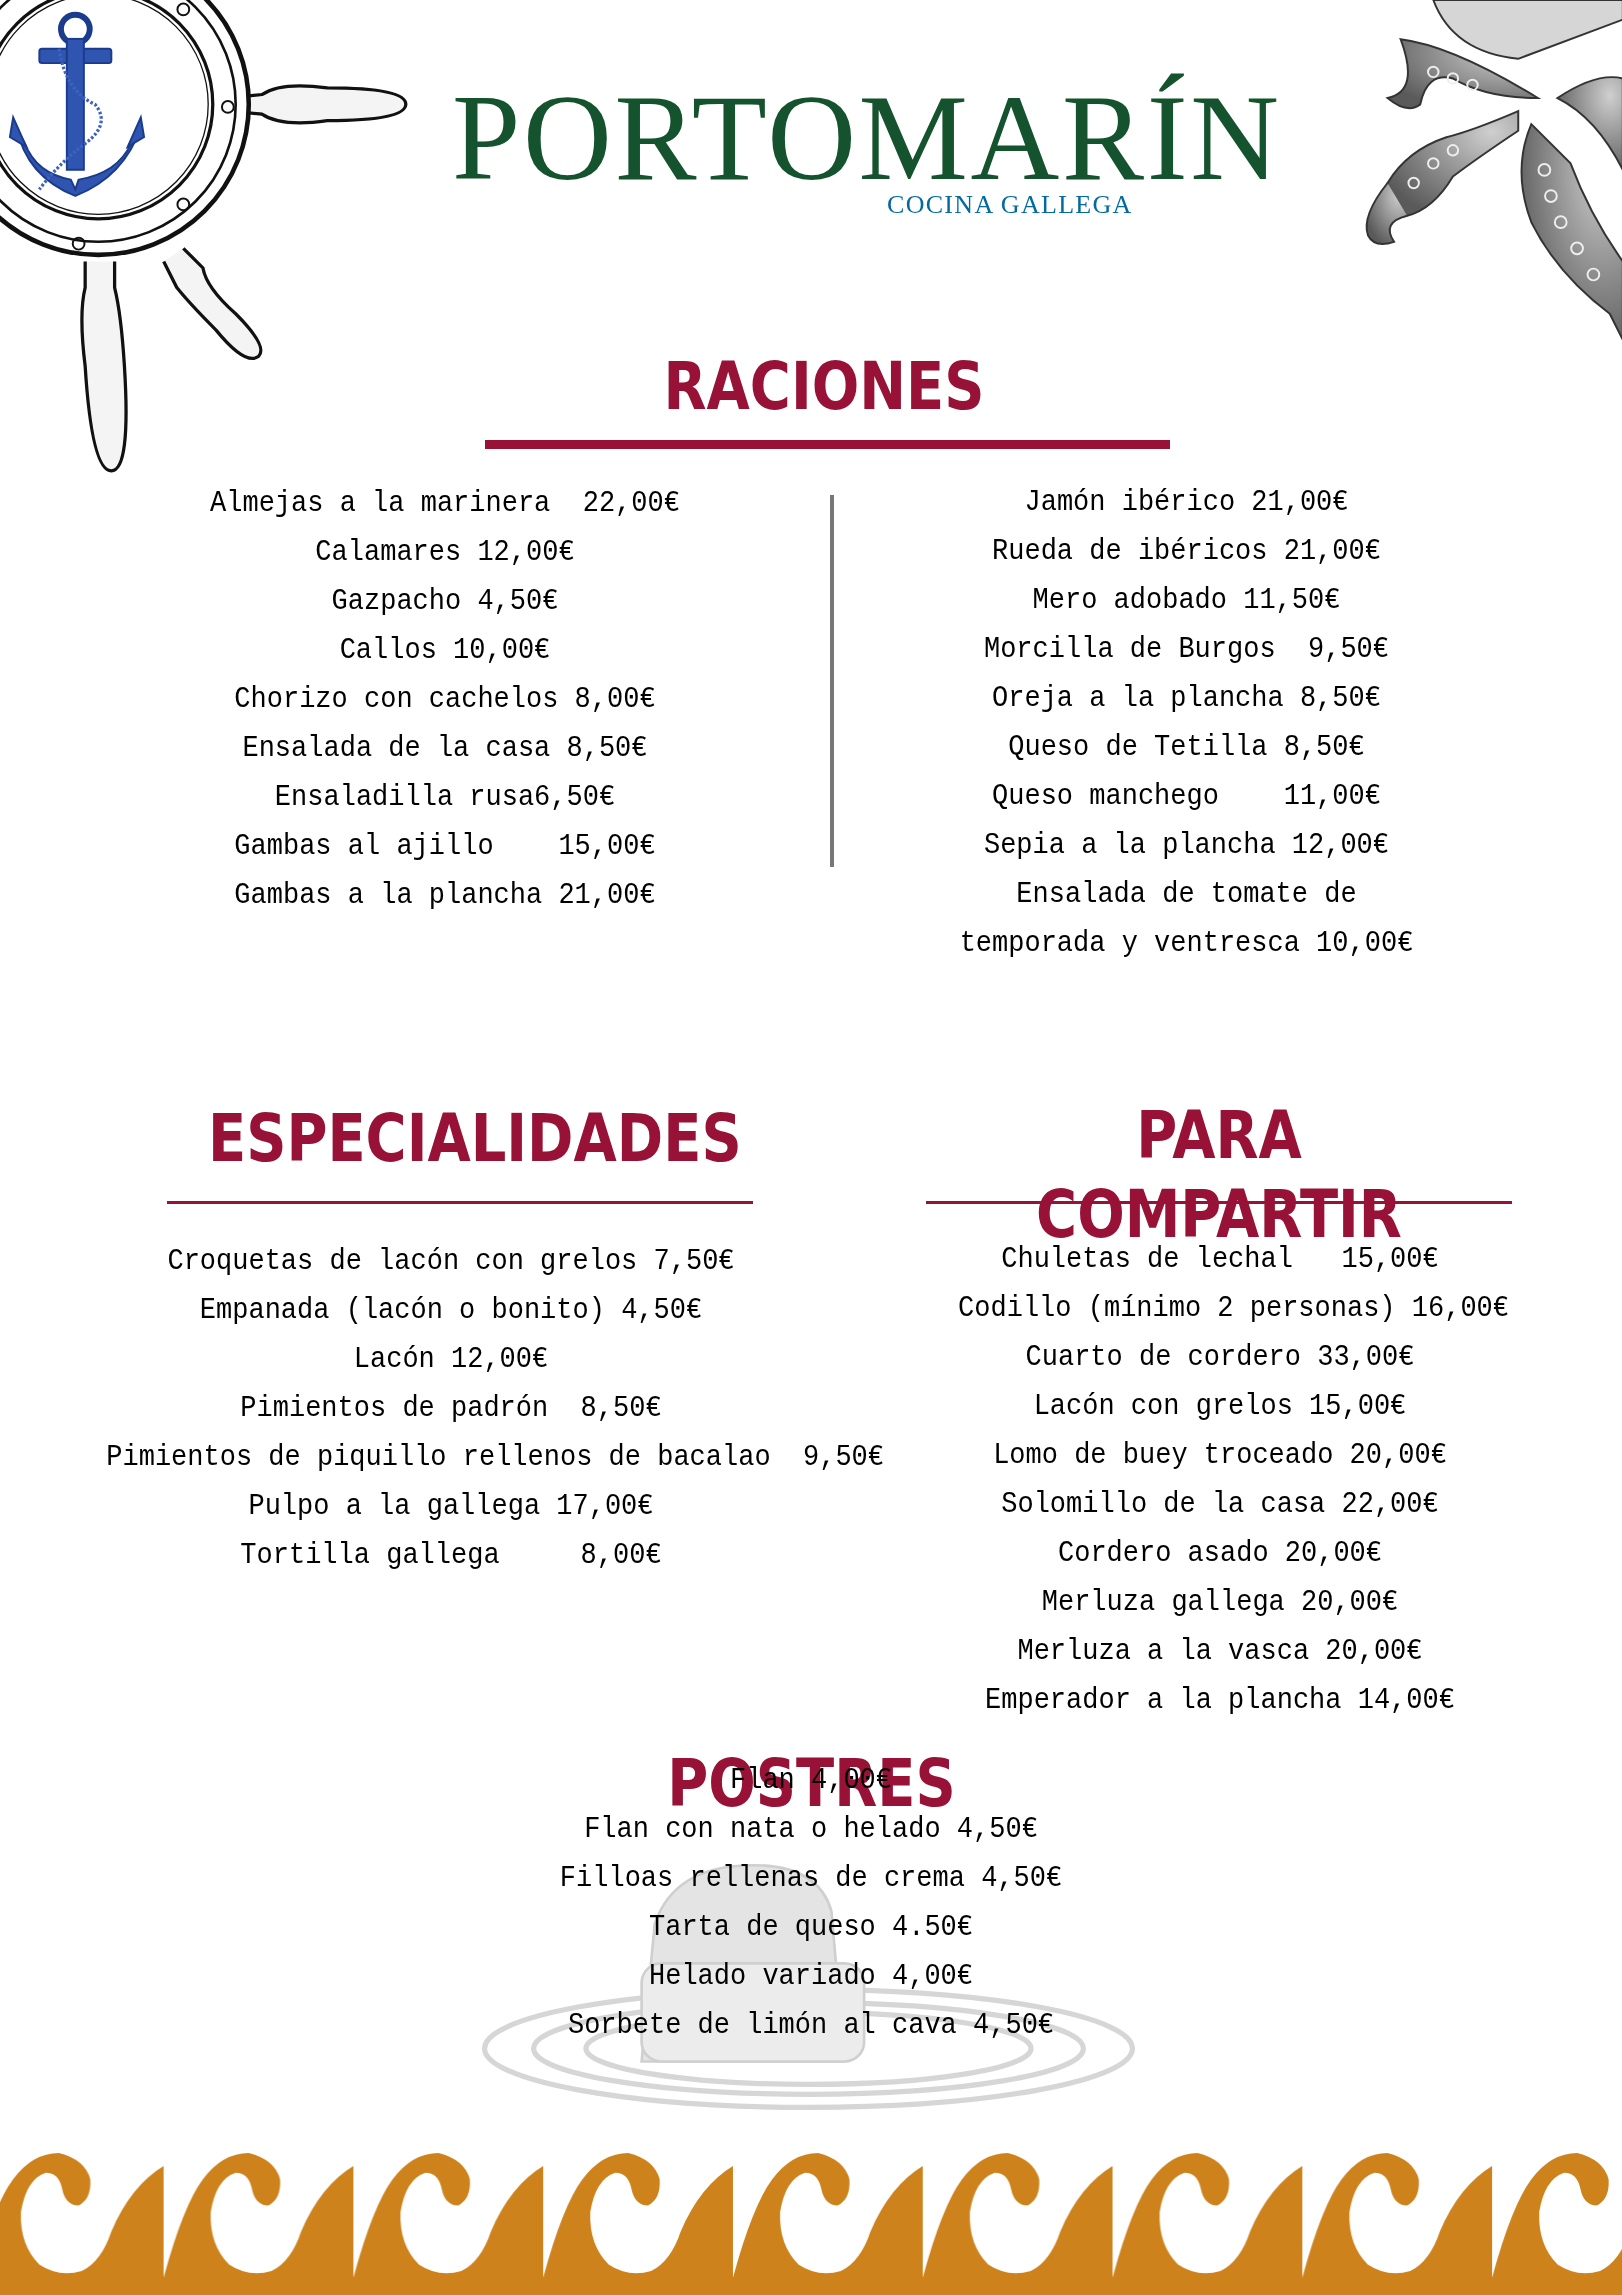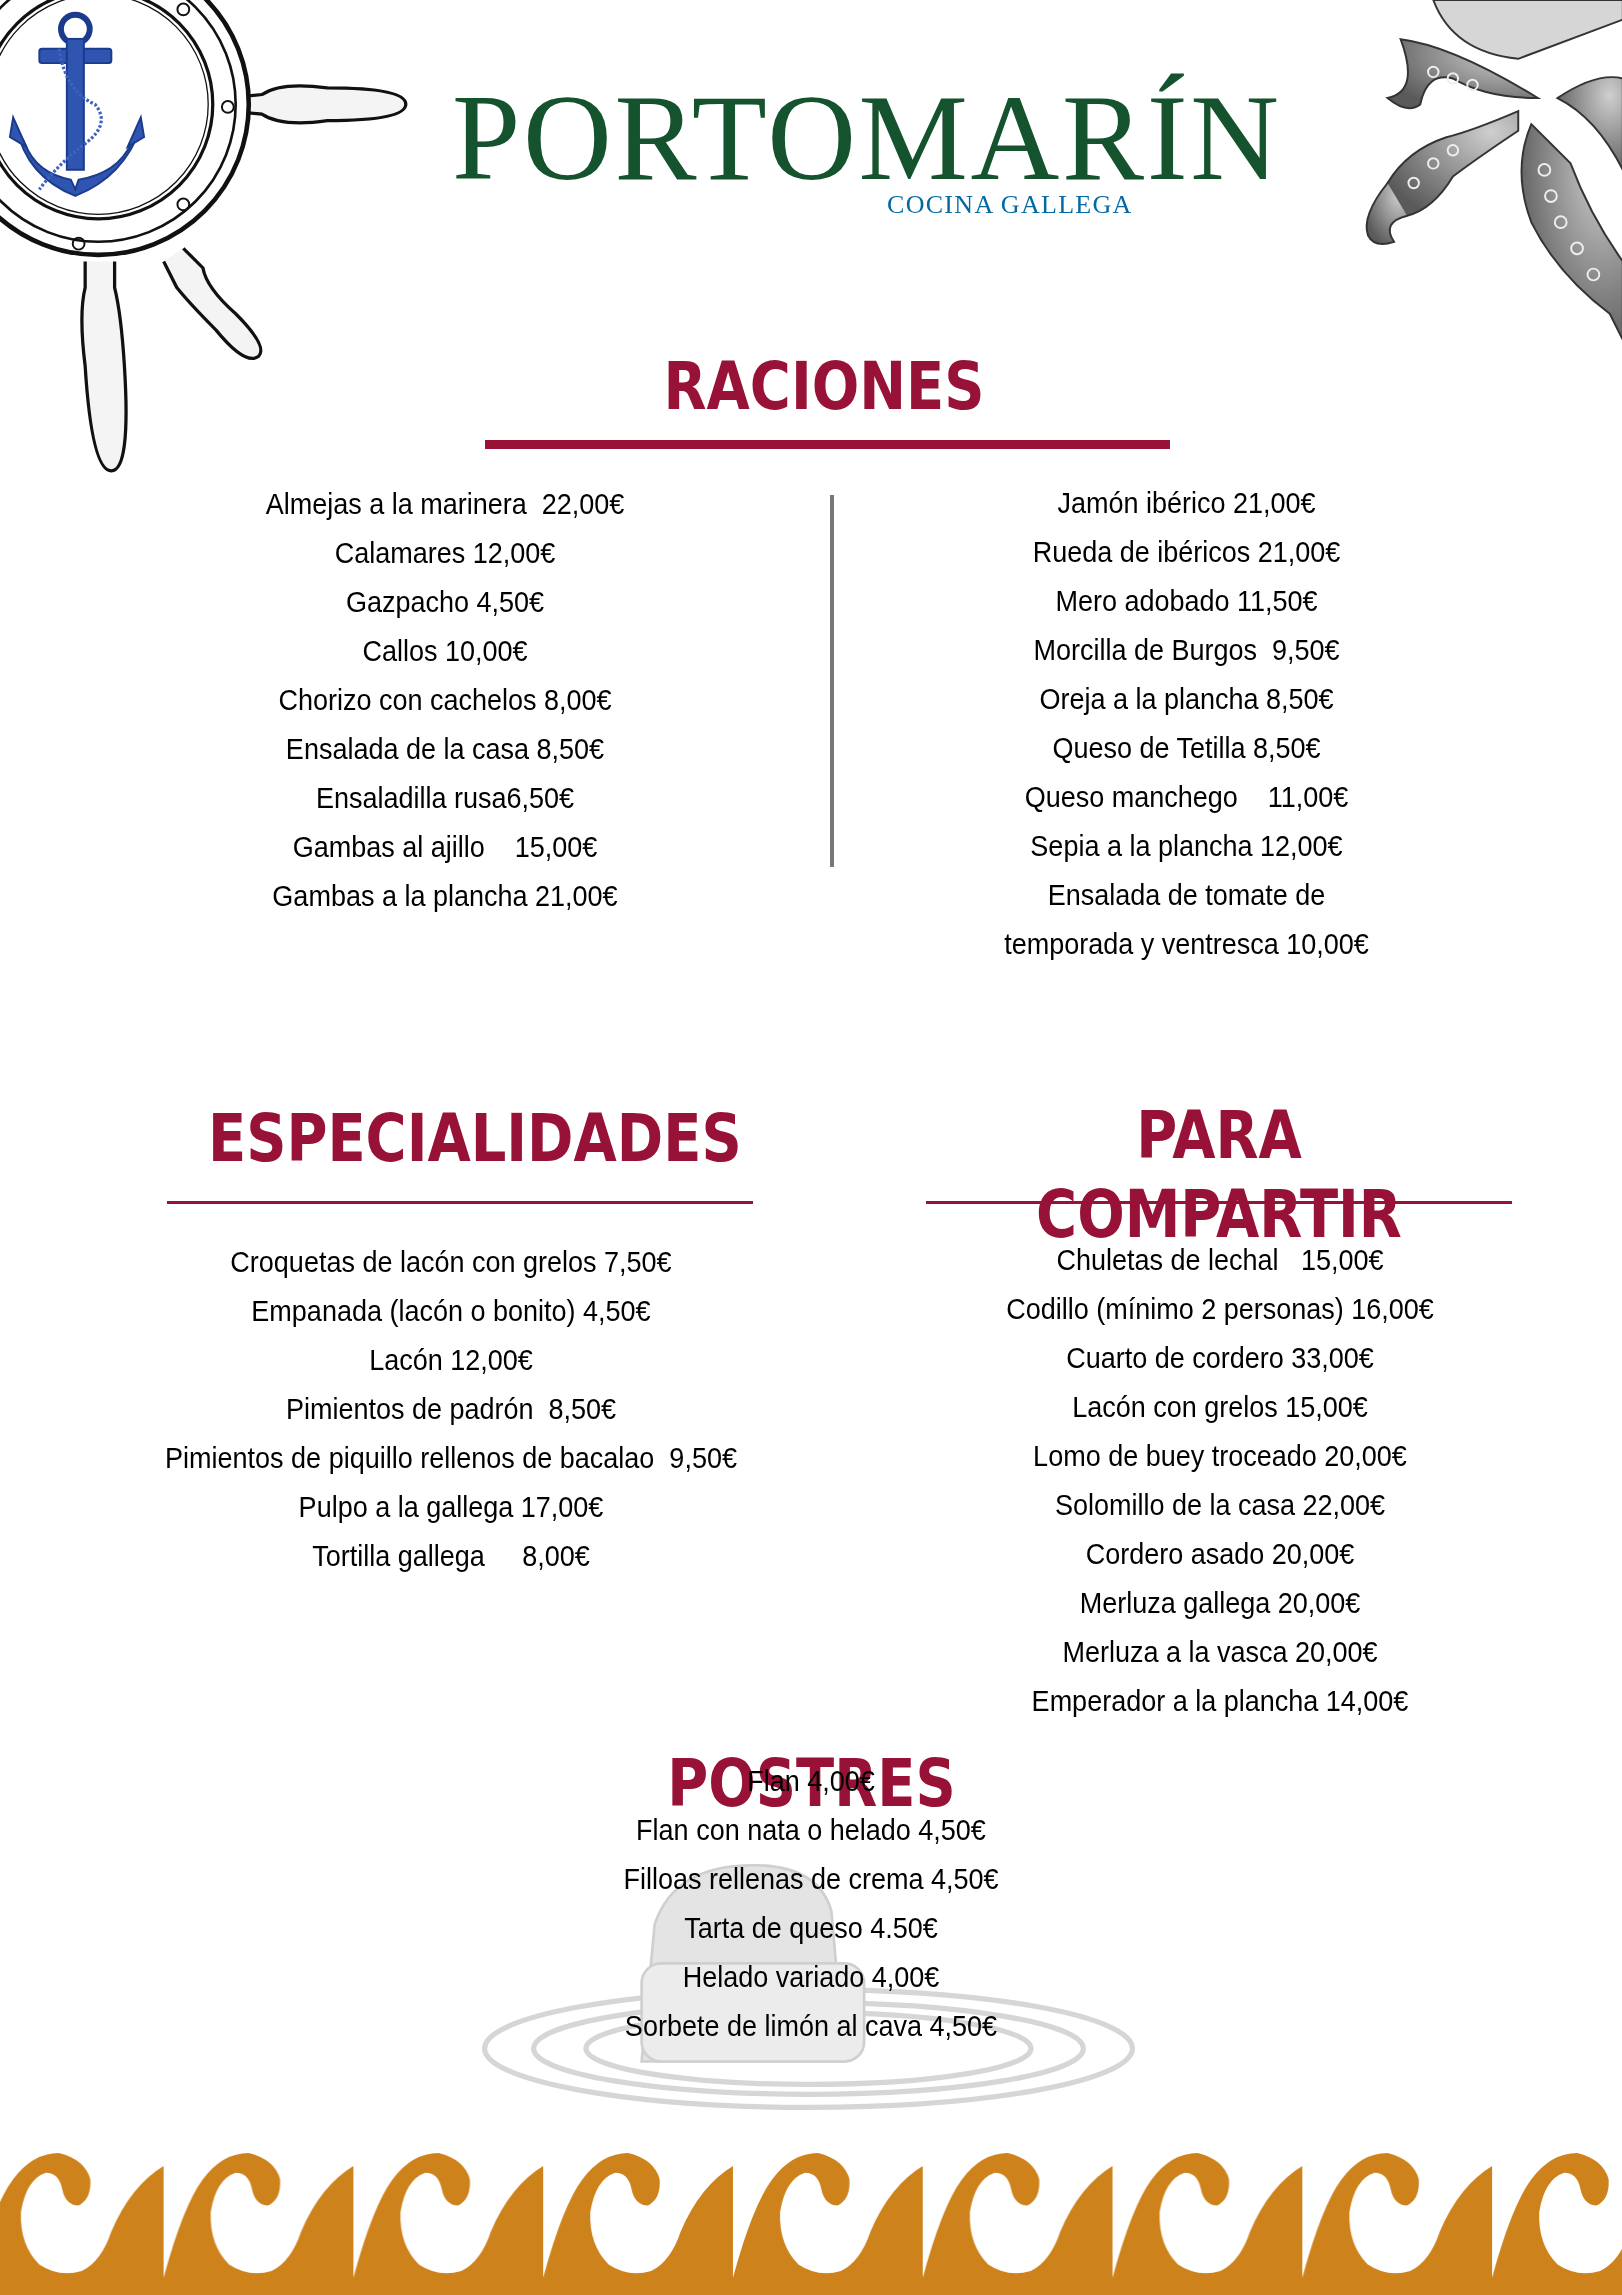--- a/index.html
+++ b/index.html
@@ -8,21 +8,21 @@
   .logo-title { position:absolute; left:452px; top:72px; width:739px; height:131px;
     font-family:"Liberation Serif","DejaVu Serif",serif; font-size:123px; letter-spacing:2.6px;
     color:#14532d; line-height:131px; white-space:nowrap; }
   .logo-sub { position:absolute; left:887px; top:190px; width:288px; text-align:left;
     font-family:"Liberation Serif","DejaVu Serif",serif; font-size:26px; letter-spacing:1.3px;
     color:#0369a1; }
   .heading { position:absolute; color:#971236; font-weight:bold; text-align:center;
     font-family:"DejaVu Sans","Liberation Sans",sans-serif; transform:scaleX(0.86); transform-origin:center; }
   .rule { position:absolute; background:#971236; }
   .col { position:absolute; text-align:center; font-size:30px; line-height:49px;
-    font-family:Liberation Sans, sans-serif; }
+    font-family:Liberation Mono, monospace; }
   .col .item { white-space:pre; display:block; transform:scaleX(0.9); }
   .vdiv { position:absolute; left:830px; top:495px; width:3.9px; height:372px; background:#777; }
   .waves { position:absolute; left:0; top:2153px; width:1623px; height:143px; }
   .deco { position:absolute; }
 </style>
 </head>
 <body>
 
 <svg class="deco" style="left:-13px;top:-79px" width="445" height="563" viewBox="0 0 680 860">
   <g fill="none" stroke="#111" stroke-width="5">

